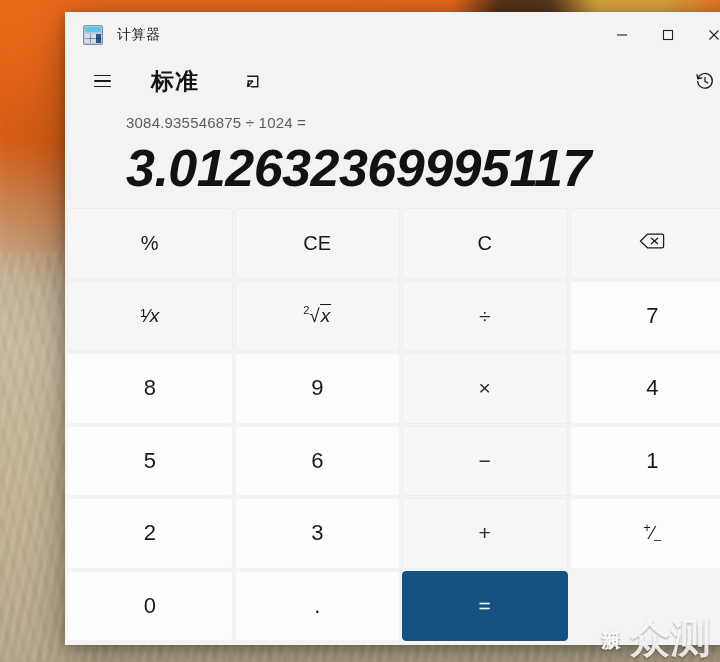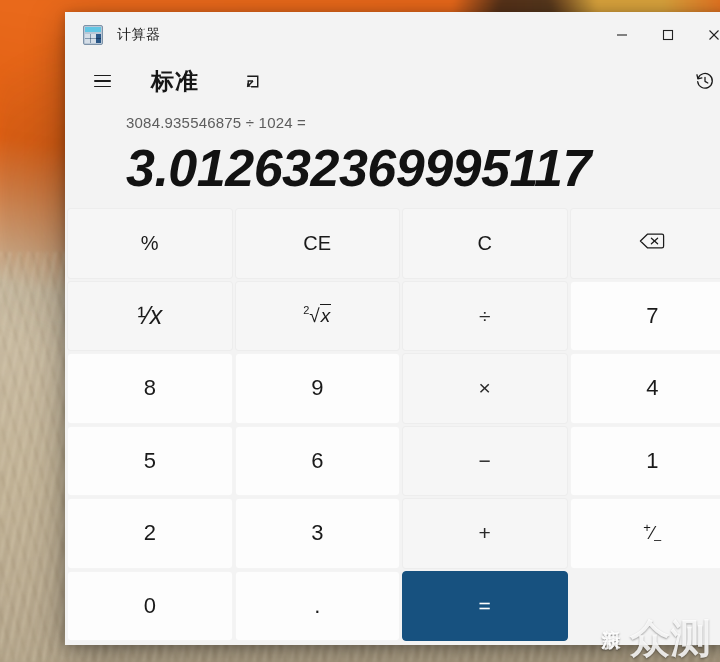--- a/index.html
+++ b/index.html
@@ -264,21 +264,21 @@
   .key.num { background: #fdfdfd; font-size: 22px; }
   .key.op  { background: #f6f6f6; font-size: 21px; color: #2a2a2a; }
   .key.equals {
     background: #17517f;
     color: #ffffff;
     border-color: #17517f;
     font-size: 21px;
   }
   .key .sup { font-size: 13px; vertical-align: super; }
   .key .italic { font-style: italic; }
-  .frac { font-size: 25px; }
+  .frac { font-size: 19px; }
   .frac .italic { font-style: italic; }
   .sqrt-wrap { display: inline-flex; align-items: flex-start; font-size: 19px; }
   .sqrt-idx { font-size: 11px; position: relative; top: -1px; }
   .plusminus { font-size: 18px; }
   .plusminus .ssup { font-size: 13px; vertical-align: super; }
   .plusminus .ssub { font-size: 13px; vertical-align: sub; }
 </style>
 </head>
 <body>
 

